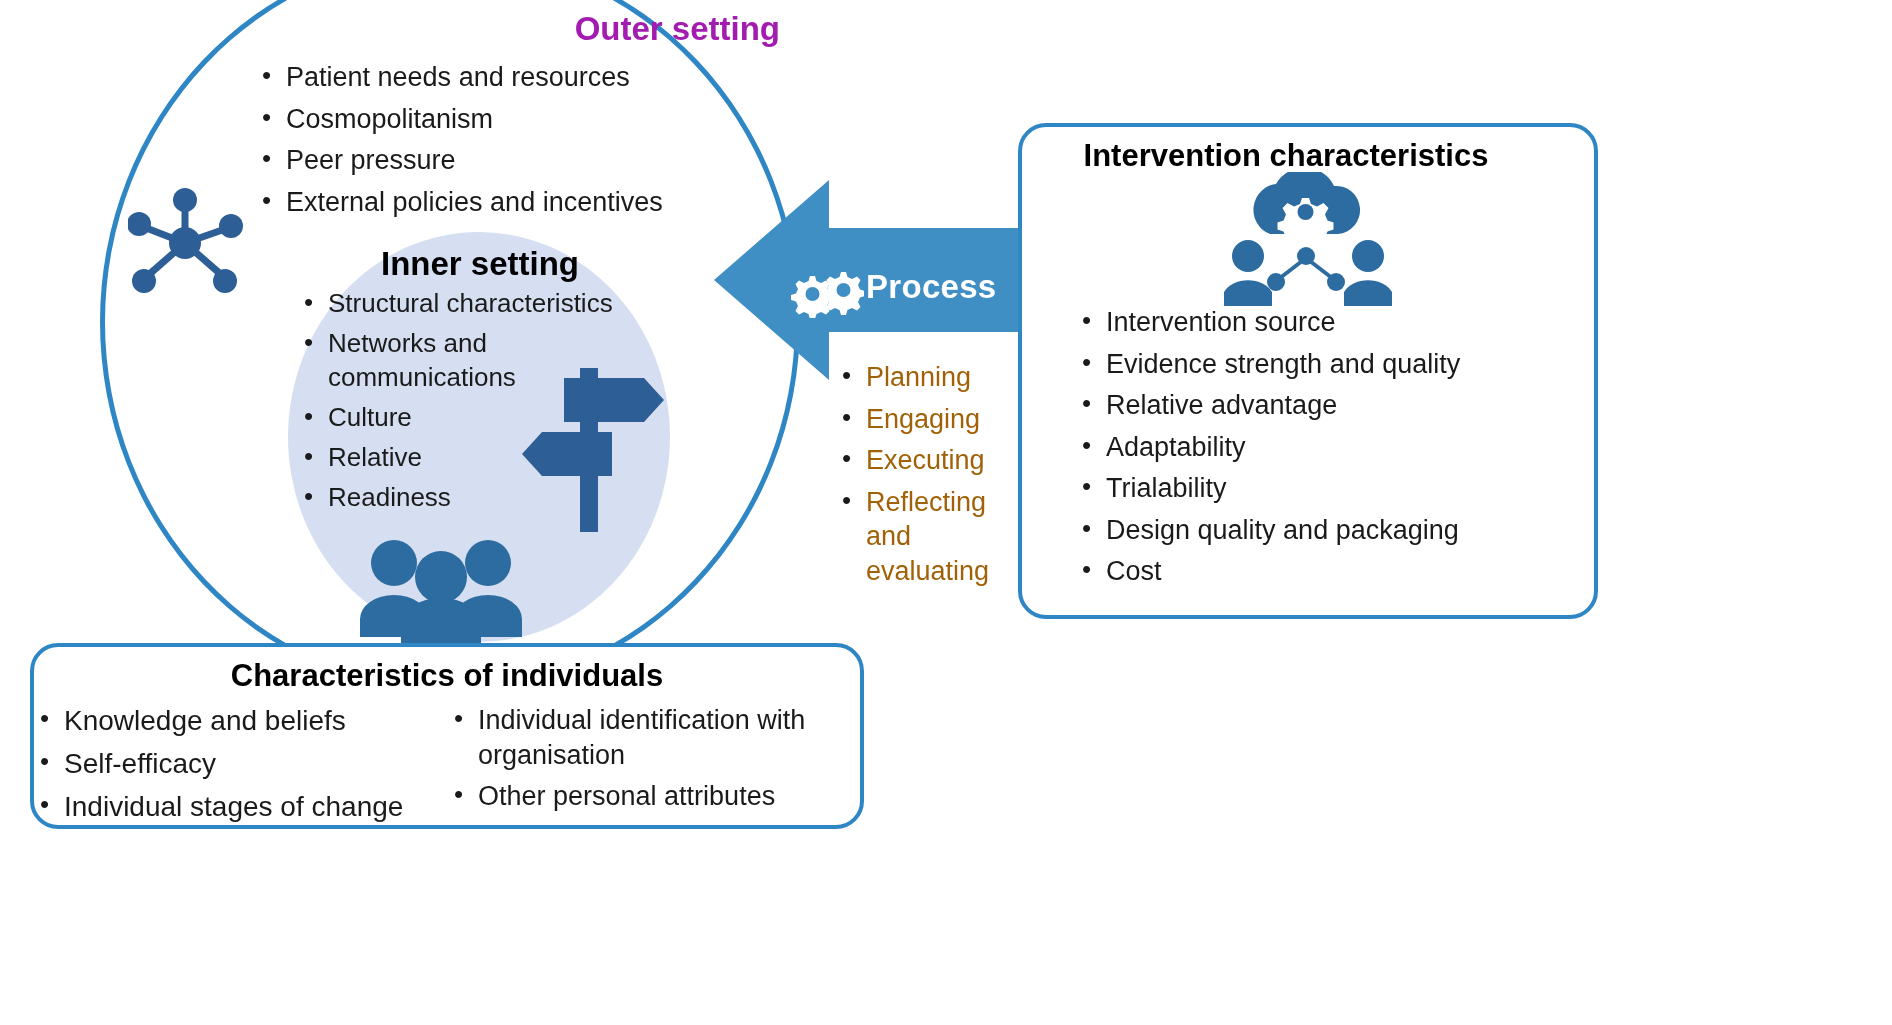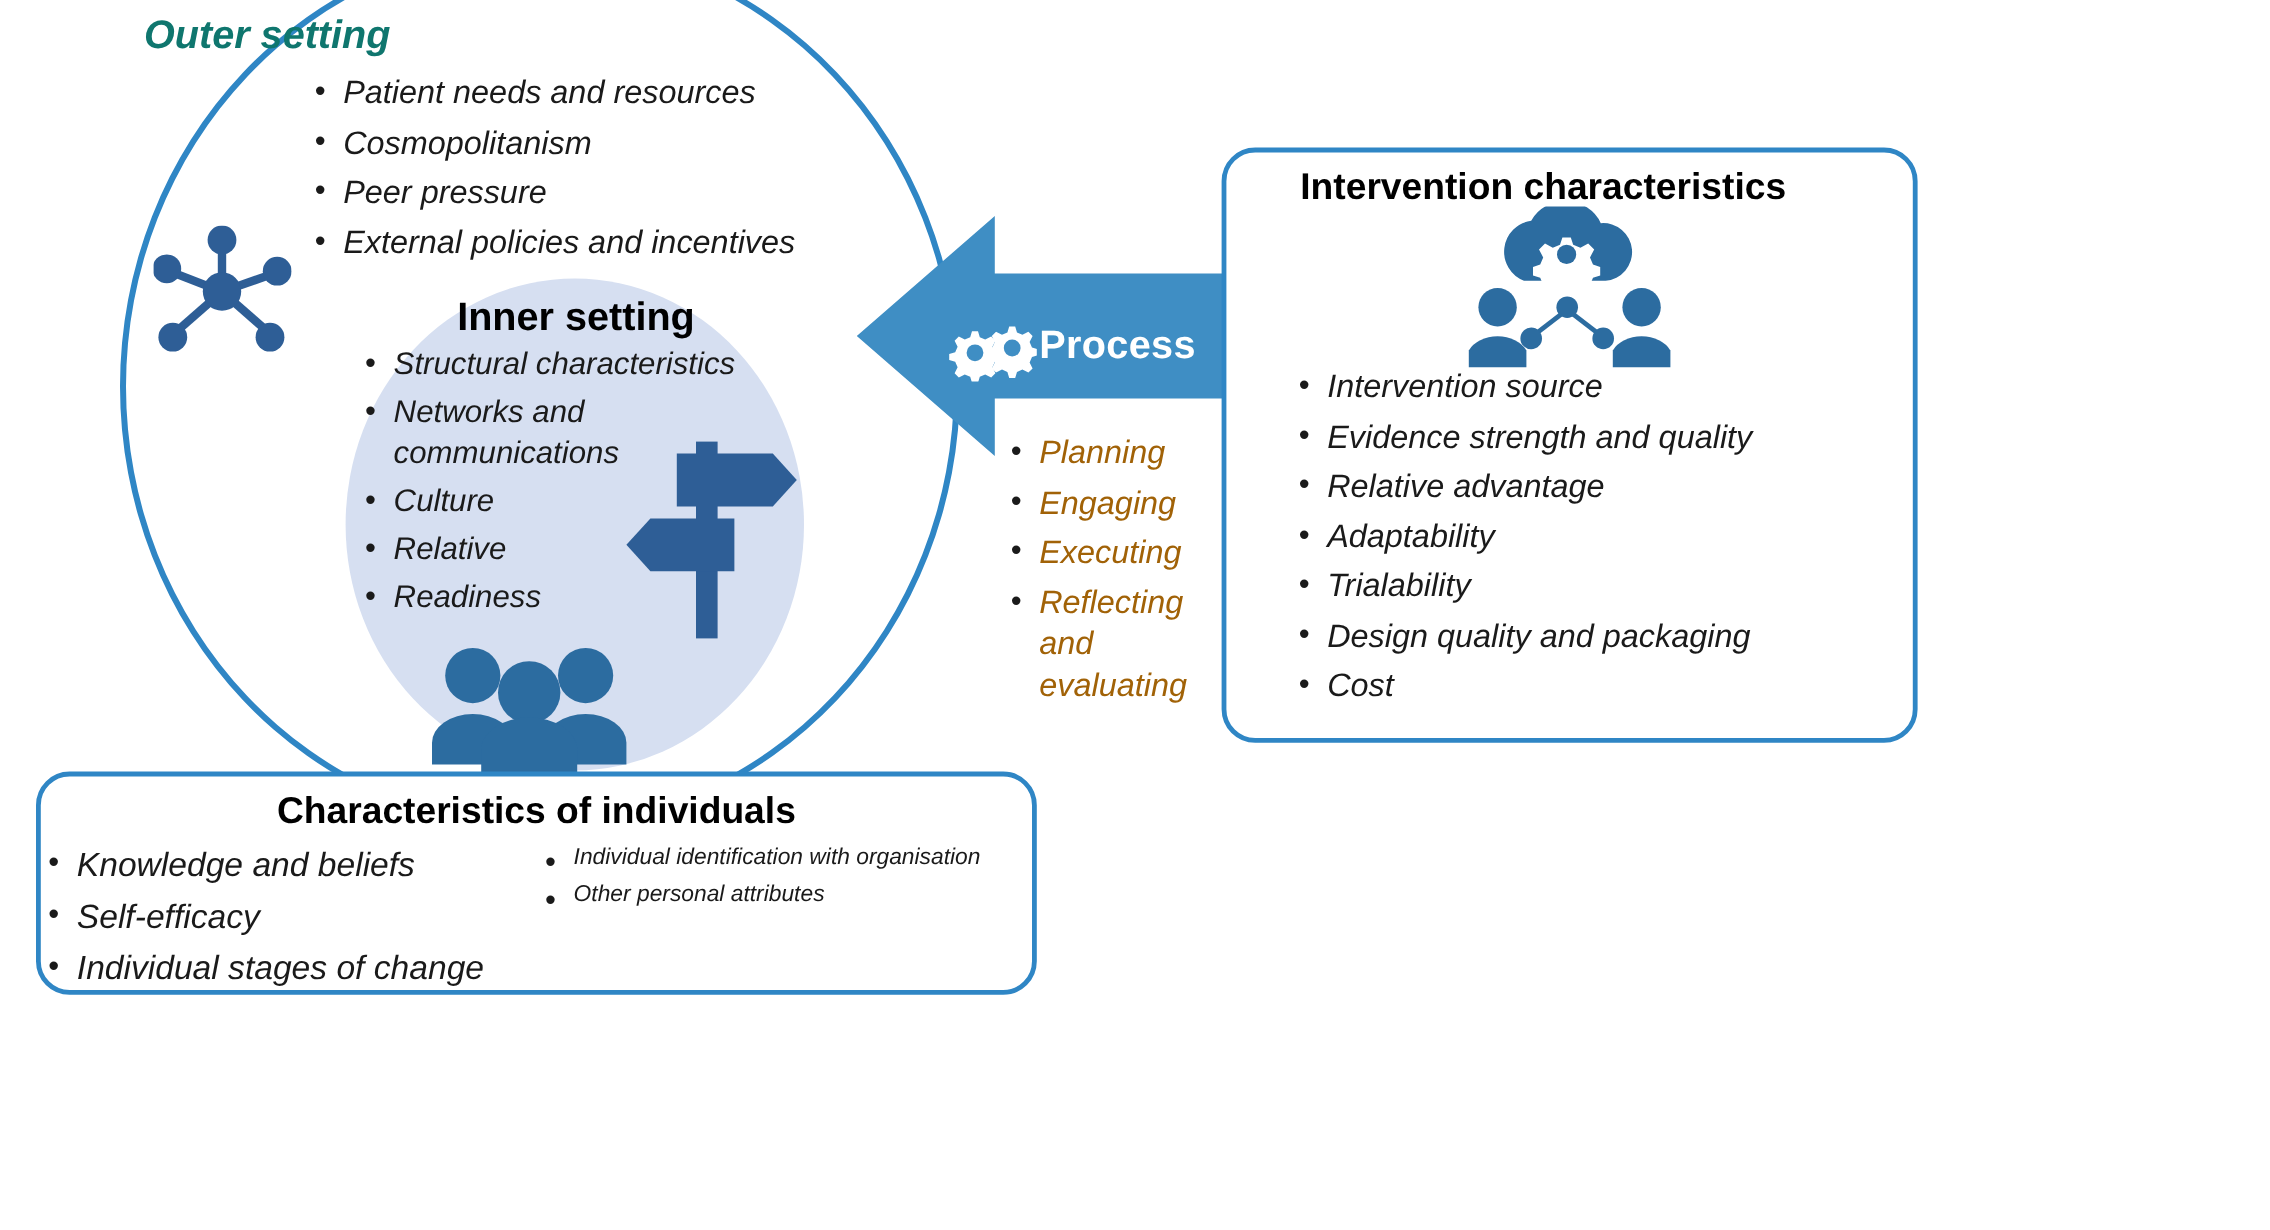--- a/index.html
+++ b/index.html
@@ -34,25 +34,24 @@
     border: 5px solid #2f86c5;
     border-radius: 50%;
     box-sizing: border-box;
     background: transparent;
   }
 
   #outer-title {
     left: 120px;
     top: 10px;
     width: 660px;
-    text-align: left;
+    text-align: right;
     font-size: 33px;
     font-weight: bold;
-    color: #0f766e;
-    font-style: italic;
+    color: #a21caf;
   }
 
   #outer-list {
     left: 258px;
     top: 60px;
     width: 520px;
     font-size: 27px;
     color: #1a1a1a;
   }
 
@@ -170,21 +169,20 @@
     width: 520px;
     font-size: 27px;
     color: #1a1a1a;
   }
 
   
   ul.bullets {
     list-style: none;
     margin: 0;
     padding: 0;
-    font-style: italic;
   }
   ul.bullets li {
     position: relative;
     padding-left: 28px;
     margin-bottom: 7px;
     line-height: 1.28;
   }
   ul.bullets li:before {
     content: "•";
     position: absolute;
@@ -279,21 +277,21 @@
   <div class="abs" id="individuals-title">Characteristics of individuals</div>
   <div class="abs" id="individuals-cols">
     <div class="col col-left">
       <ul class="bullets" style="font-size:28px;color:#1a1a1a;">
         <li>Knowledge and beliefs</li>
         <li>Self-efficacy</li>
         <li>Individual stages of change</li>
       </ul>
     </div>
     <div class="col col-right">
-      <ul class="bullets" style="font-size:19px;color:#1a1a1a;">
+      <ul class="bullets" style="font-size:27px;color:#1a1a1a;">
         <li style="max-width:395px">Individual identification with organisation</li>
         <li>Other personal attributes</li>
       </ul>
     </div>
   </div>
 
   <div class="abs" id="process-arrow">
     <svg width="350" height="200" viewBox="0 0 350 200" xmlns="http://www.w3.org/2000/svg">
       <polygon points="0,100 115,0 115,48 350,48 350,152 115,152 115,200" fill="#3f8ec4"></polygon>
     </svg>

